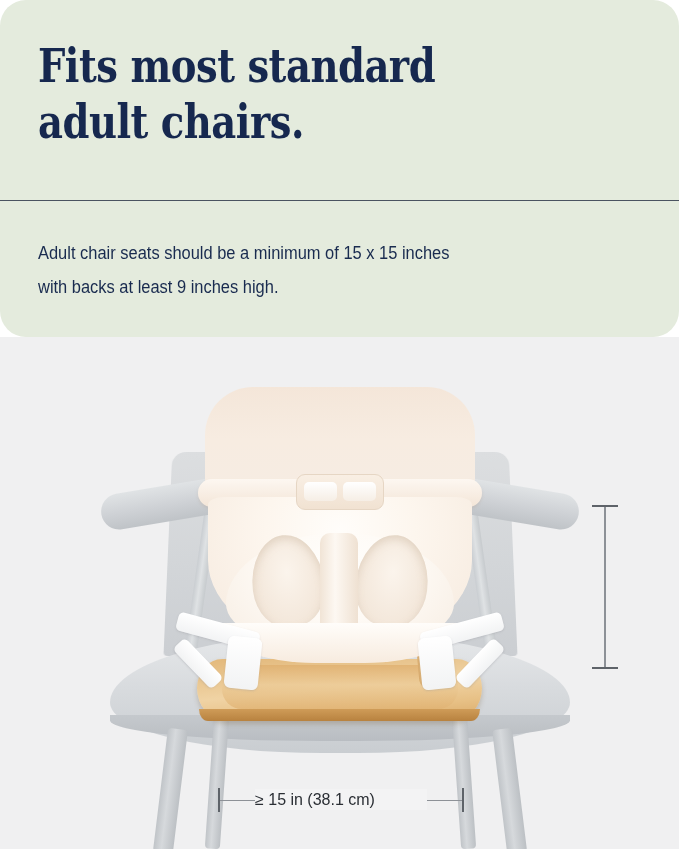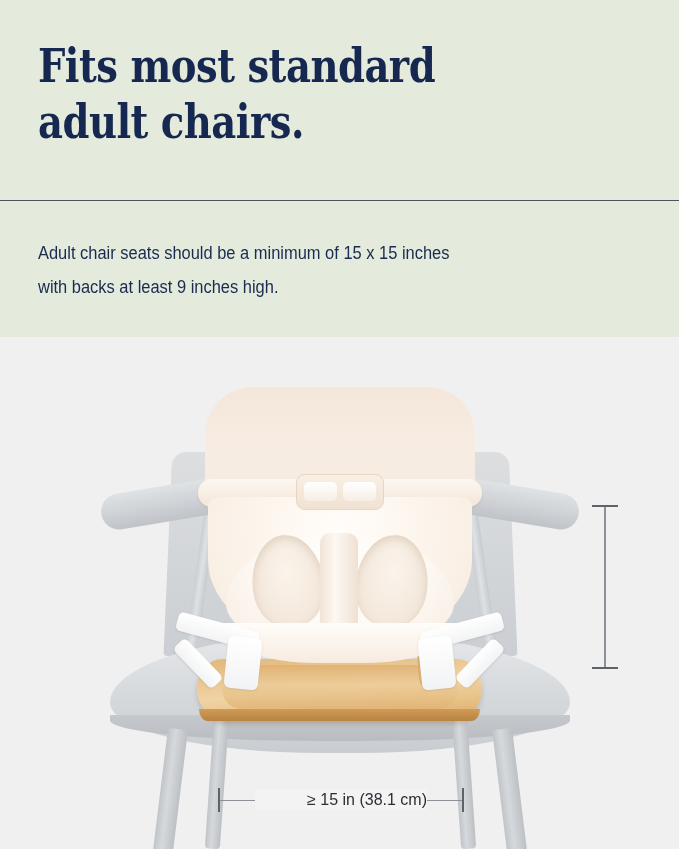--- a/index.html
+++ b/index.html
@@ -8,20 +8,21 @@
     font-family:"Liberation Sans", sans-serif;
     background:#ffffff;
     overflow:hidden;
   }
   .page{position:relative;width:679px;height:849px;overflow:hidden;}
 
   
   .header{
     position:absolute;left:0;top:0;width:679px;height:337px;
     background:#e4ebdd;
+    border-radius:26px;
   }
   .headline{
     position:absolute;left:38px;top:38px;width:600px;
     font-family:"DejaVu Serif", serif;
     font-weight:700;
     font-size:47px;
     line-height:56px;
     letter-spacing:-0.6px;
     color:#16284f;
     transform:scaleX(0.82);
@@ -206,21 +207,21 @@
     position:absolute;left:218px;top:799.5px;width:245px;height:1.4px;
     background:#8d9197;
   }
   .dim-h-cap{
     position:absolute;width:1.6px;height:24px;background:#5e6369;top:788px;
   }
   .cap-left{left:218px;}
   .cap-right{left:462px;}
   .dim-h-label{
     position:absolute;left:255px;top:789px;width:172px;
-    text-align:right;
+    text-align:left;
     font-size:16px;line-height:21px;color:#2b2f35;
     background:#f3f3f4;
   }
 </style>
 </head>
 <body>
 
 <div class="page">
 
   <div class="header">

